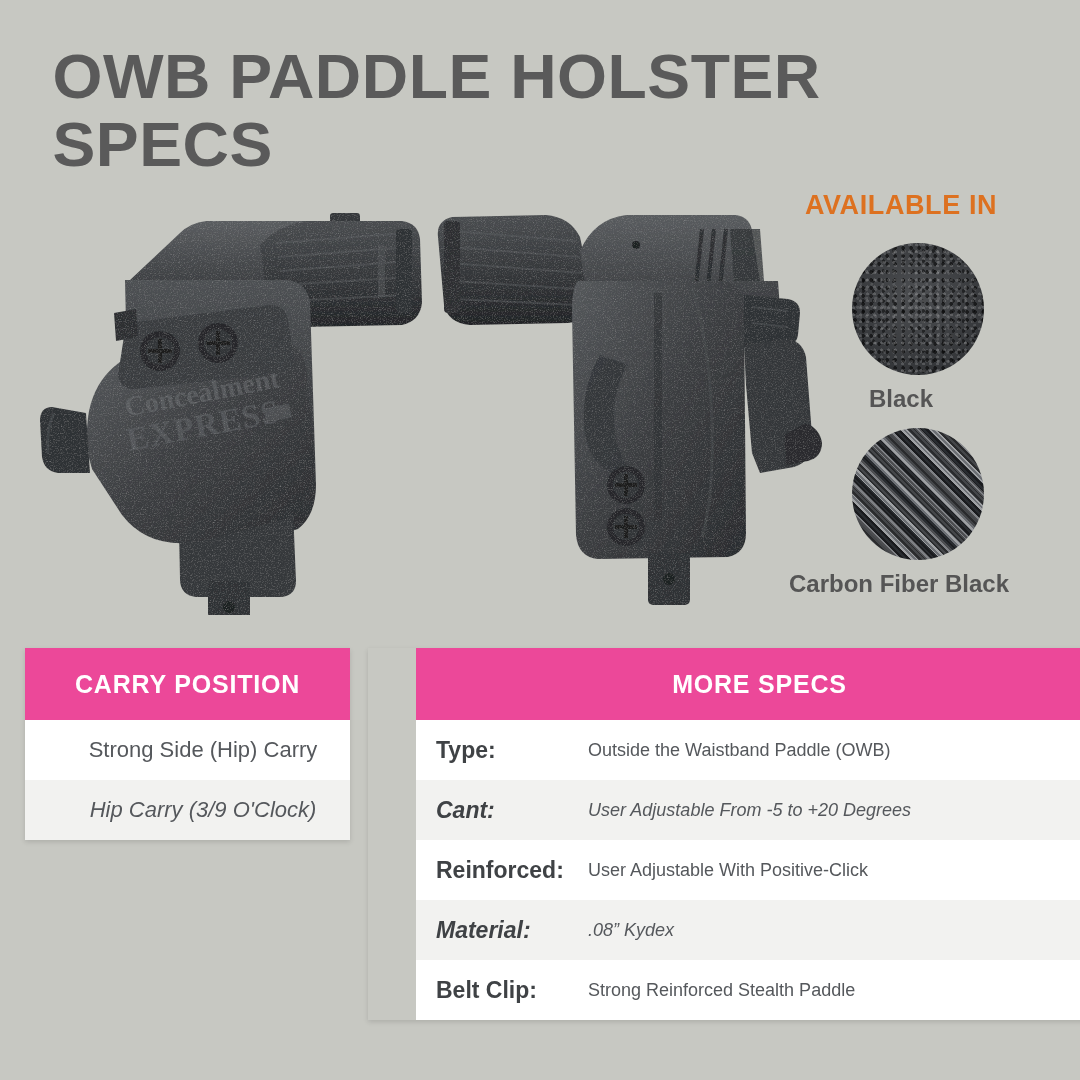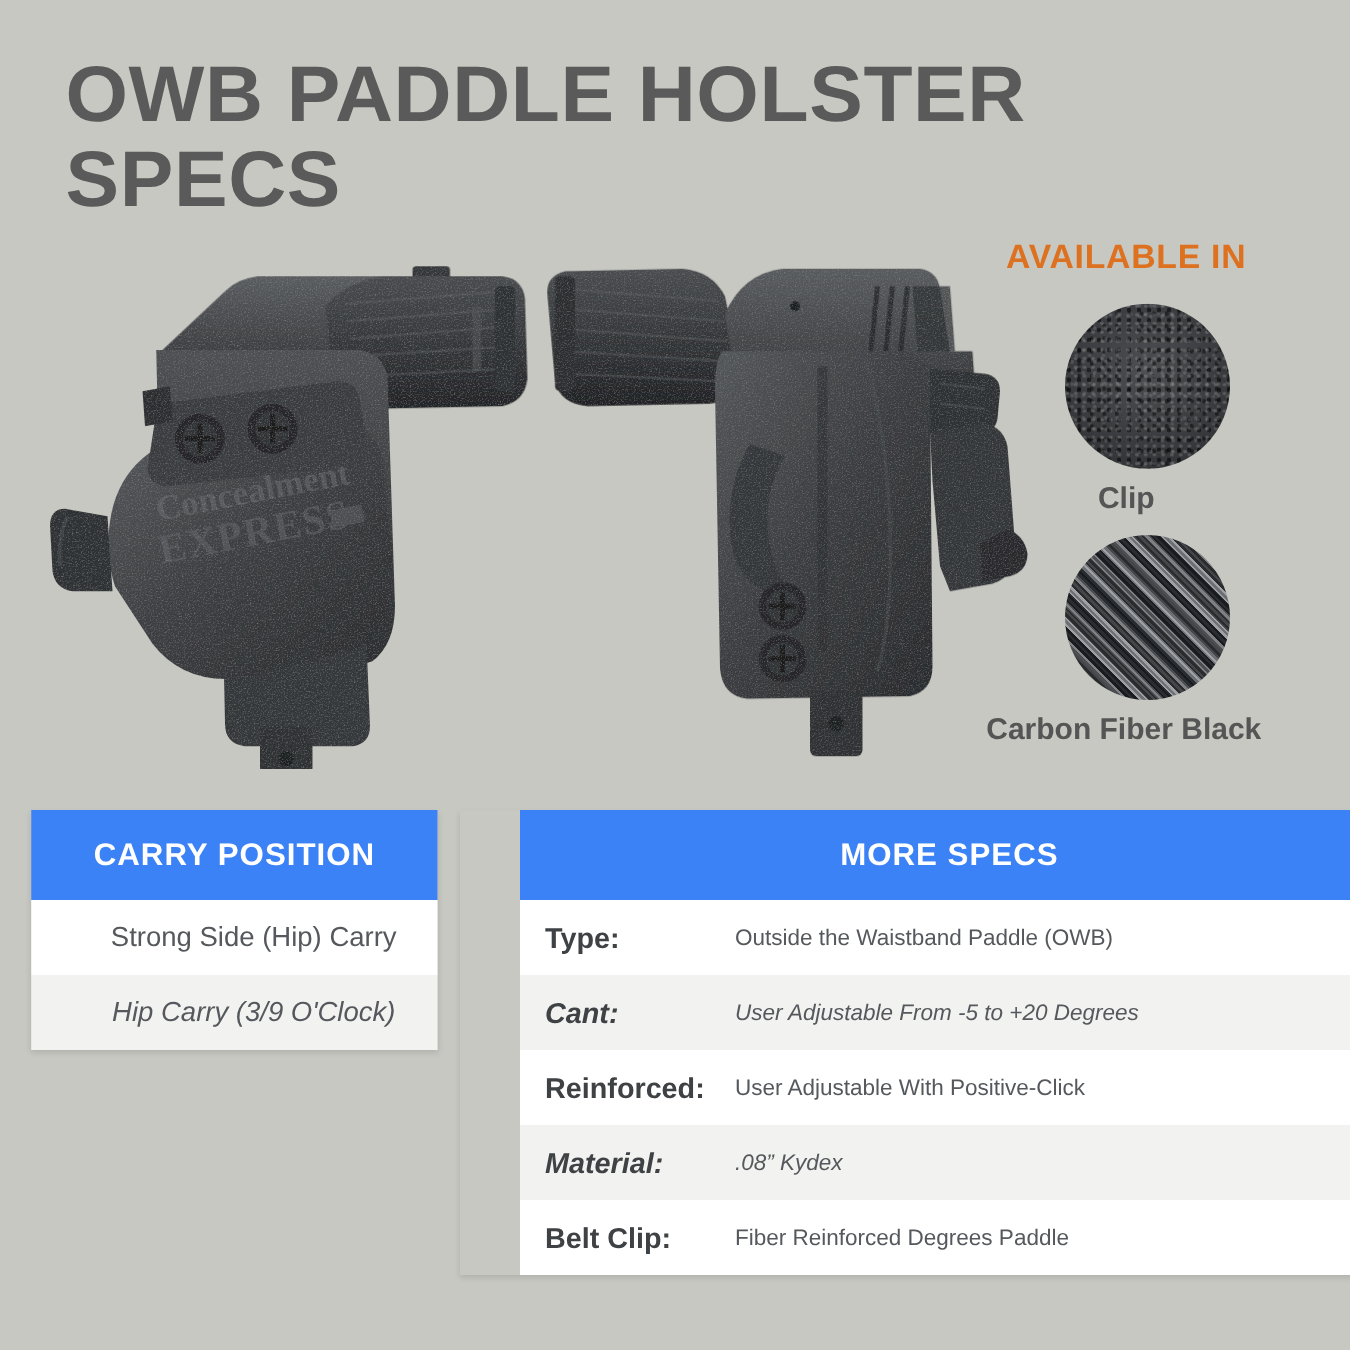--- a/index.html
+++ b/index.html
@@ -121,21 +121,21 @@
     display: flex;
     align-items: flex-start;
   }
   .spec-table {
     box-shadow: 0 2px 5px rgba(0,0,0,.13);
   }
   #carry-position-table { width: 325px; flex: 0 0 325px; }
   #more-specs-table     { width: 687px; flex: 0 0 687px; margin-left: 18px; padding-left: 48px; }
 
   .table-header {
-    background: #3b82f6;
+    background: #ec4899;
     color: #ffffff;
     font-size: 25px;
     font-weight: bold;
     letter-spacing: 0.8px;
     text-align: center;
     height: 72px;
     line-height: 72px;
   }
   .table-row {
     height: 60px;
@@ -341,21 +341,21 @@
       </g>
     </svg>
   </div>
 </div>
 
 <div id="available-panel">
   <div id="available-heading">AVAILABLE IN</div>
 
   <div class="swatch-group">
     <div class="swatch-circle" id="swatch-black-circle"></div>
-    <div class="swatch-label">Clip</div>
+    <div class="swatch-label">Black</div>
   </div>
 
   <div class="swatch-group">
     <div class="swatch-circle" id="swatch-carbon-circle"></div>
     <div class="swatch-label" id="swatch-carbon-label">Carbon Fiber Black</div>
   </div>
 </div>
 
 <div id="tables-row">
 
@@ -383,16 +383,16 @@
     <div class="table-row shade-white">
       <span class="spec-label">Reinforced:</span>
       <span class="spec-value">User Adjustable With Positive-Click</span>
     </div>
     <div class="table-row shade-alt">
       <span class="spec-label">Material:</span>
       <span class="spec-value">.08” Kydex</span>
     </div>
     <div class="table-row shade-white">
       <span class="spec-label">Belt Clip:</span>
-      <span class="spec-value">Fiber Reinforced Degrees Paddle</span>
+      <span class="spec-value">Strong Reinforced Stealth Paddle</span>
     </div>
   </div>
 </div>
 
 </body></html>

